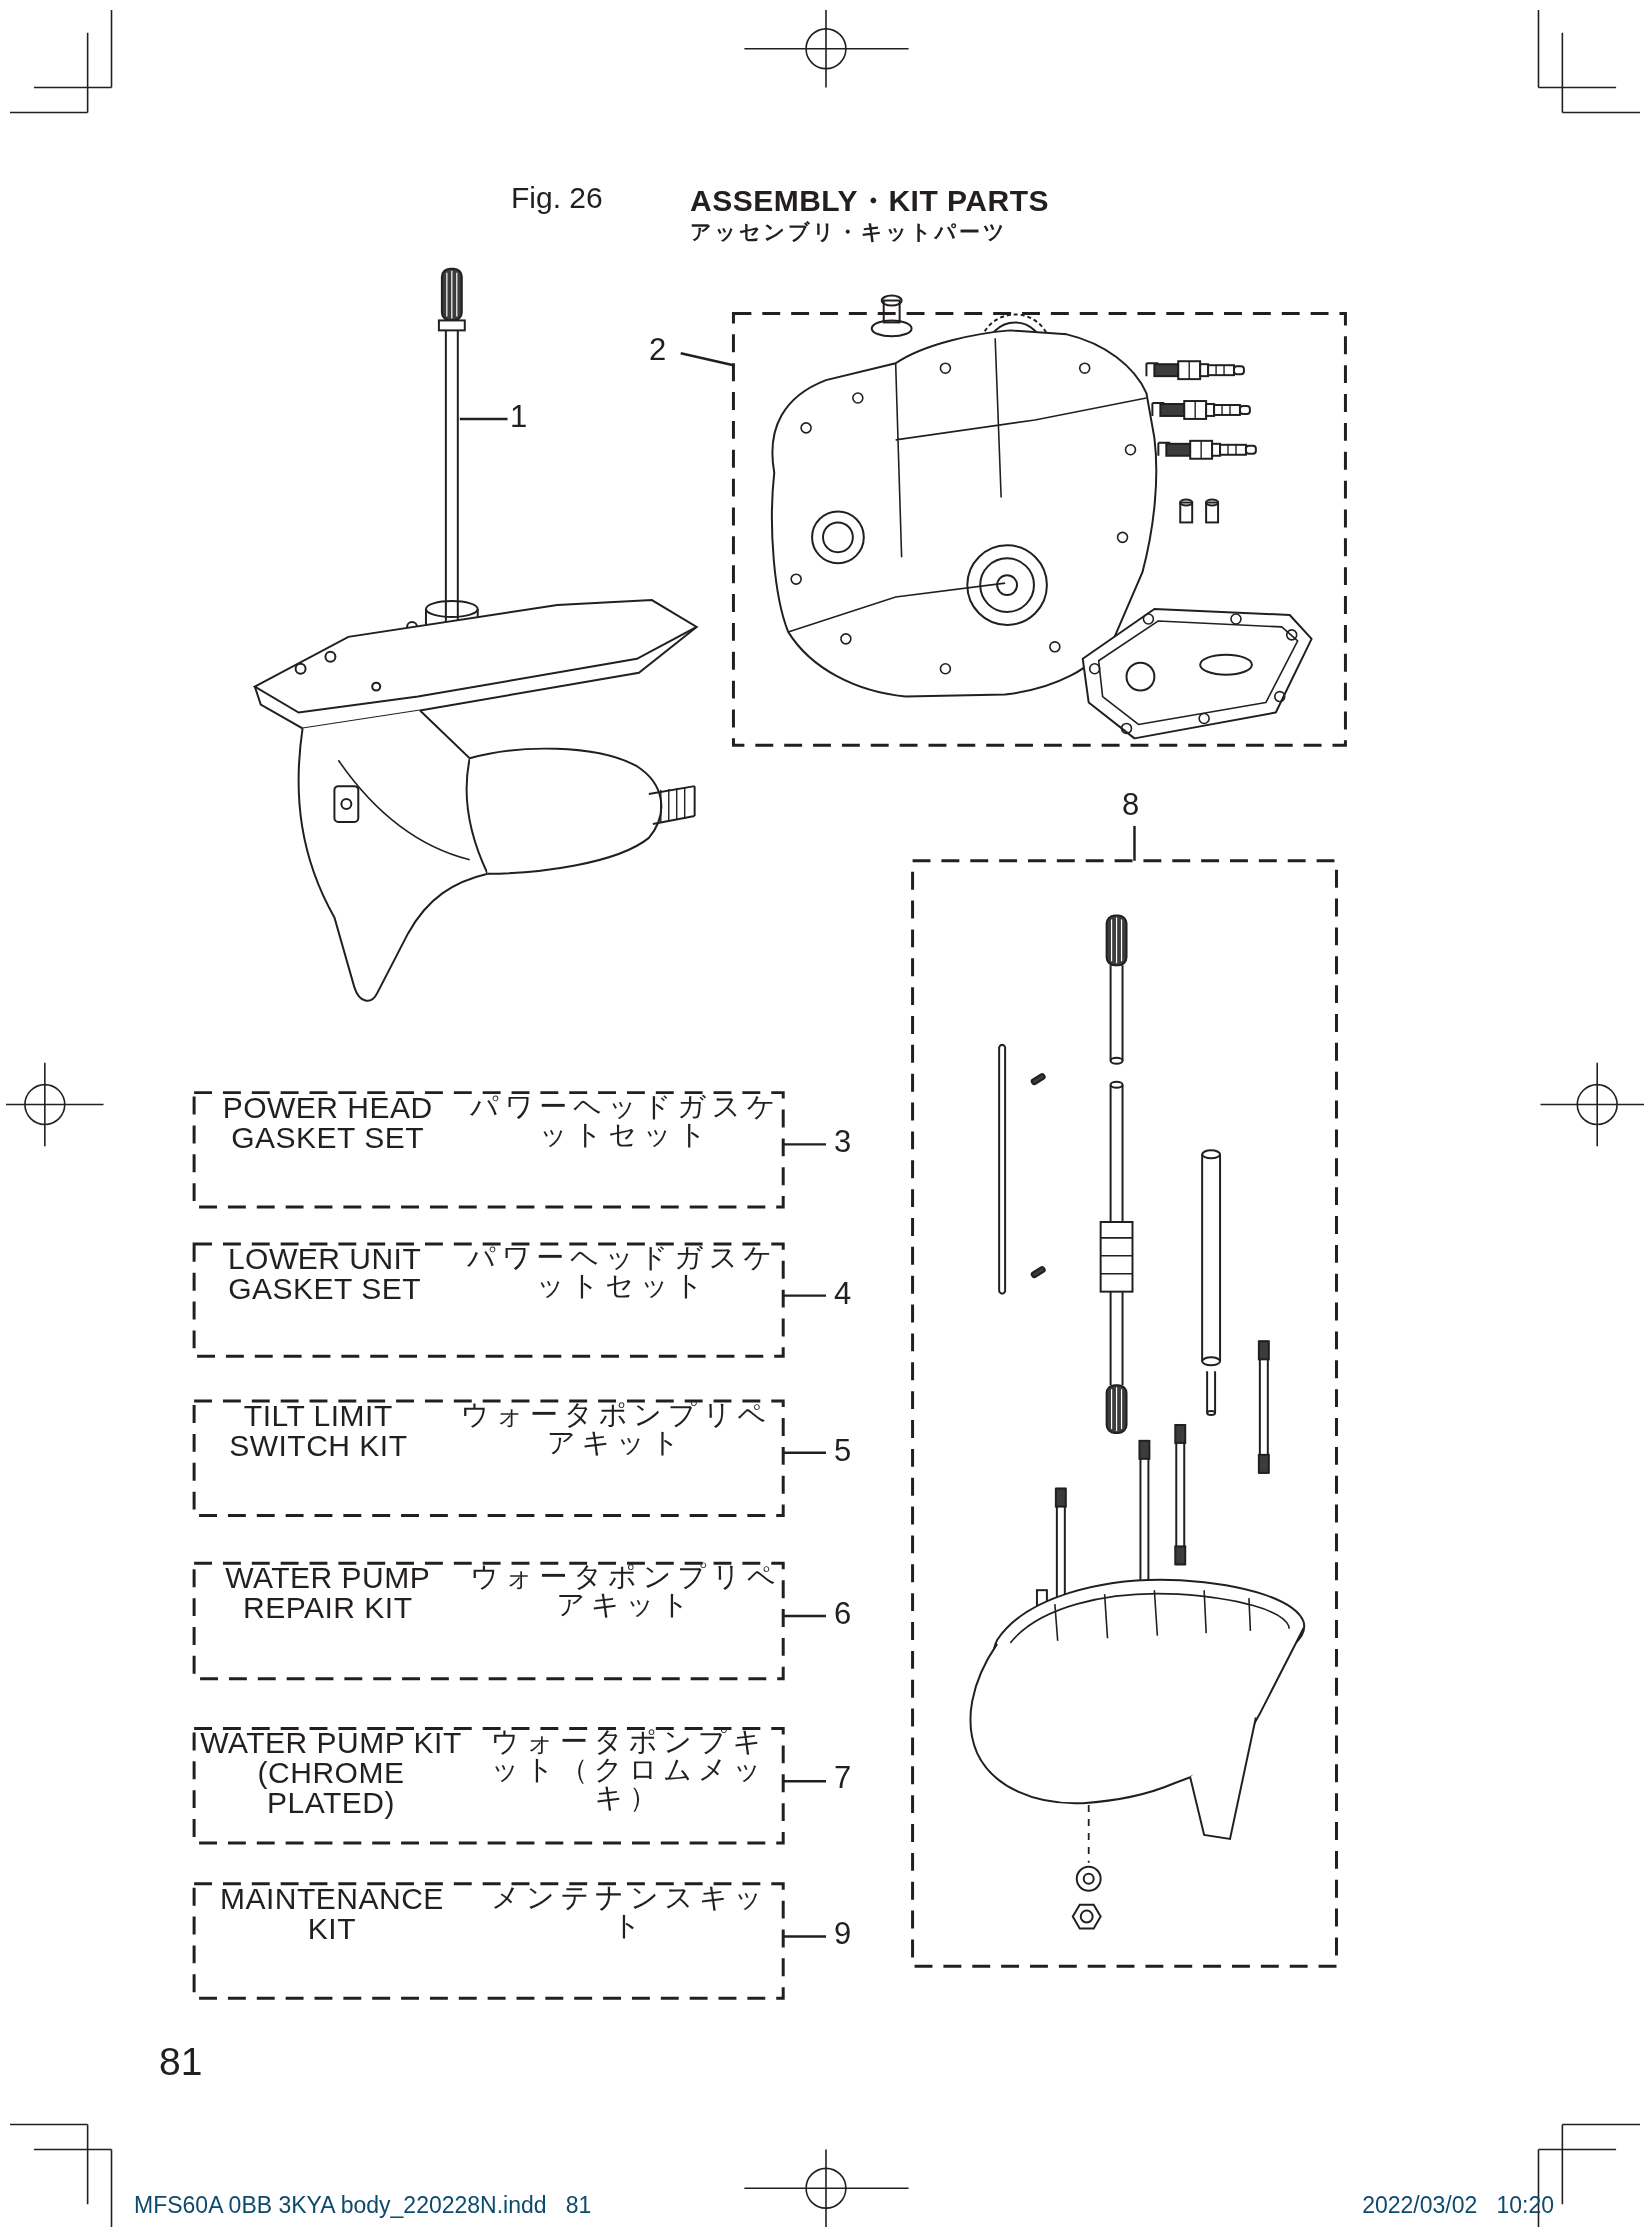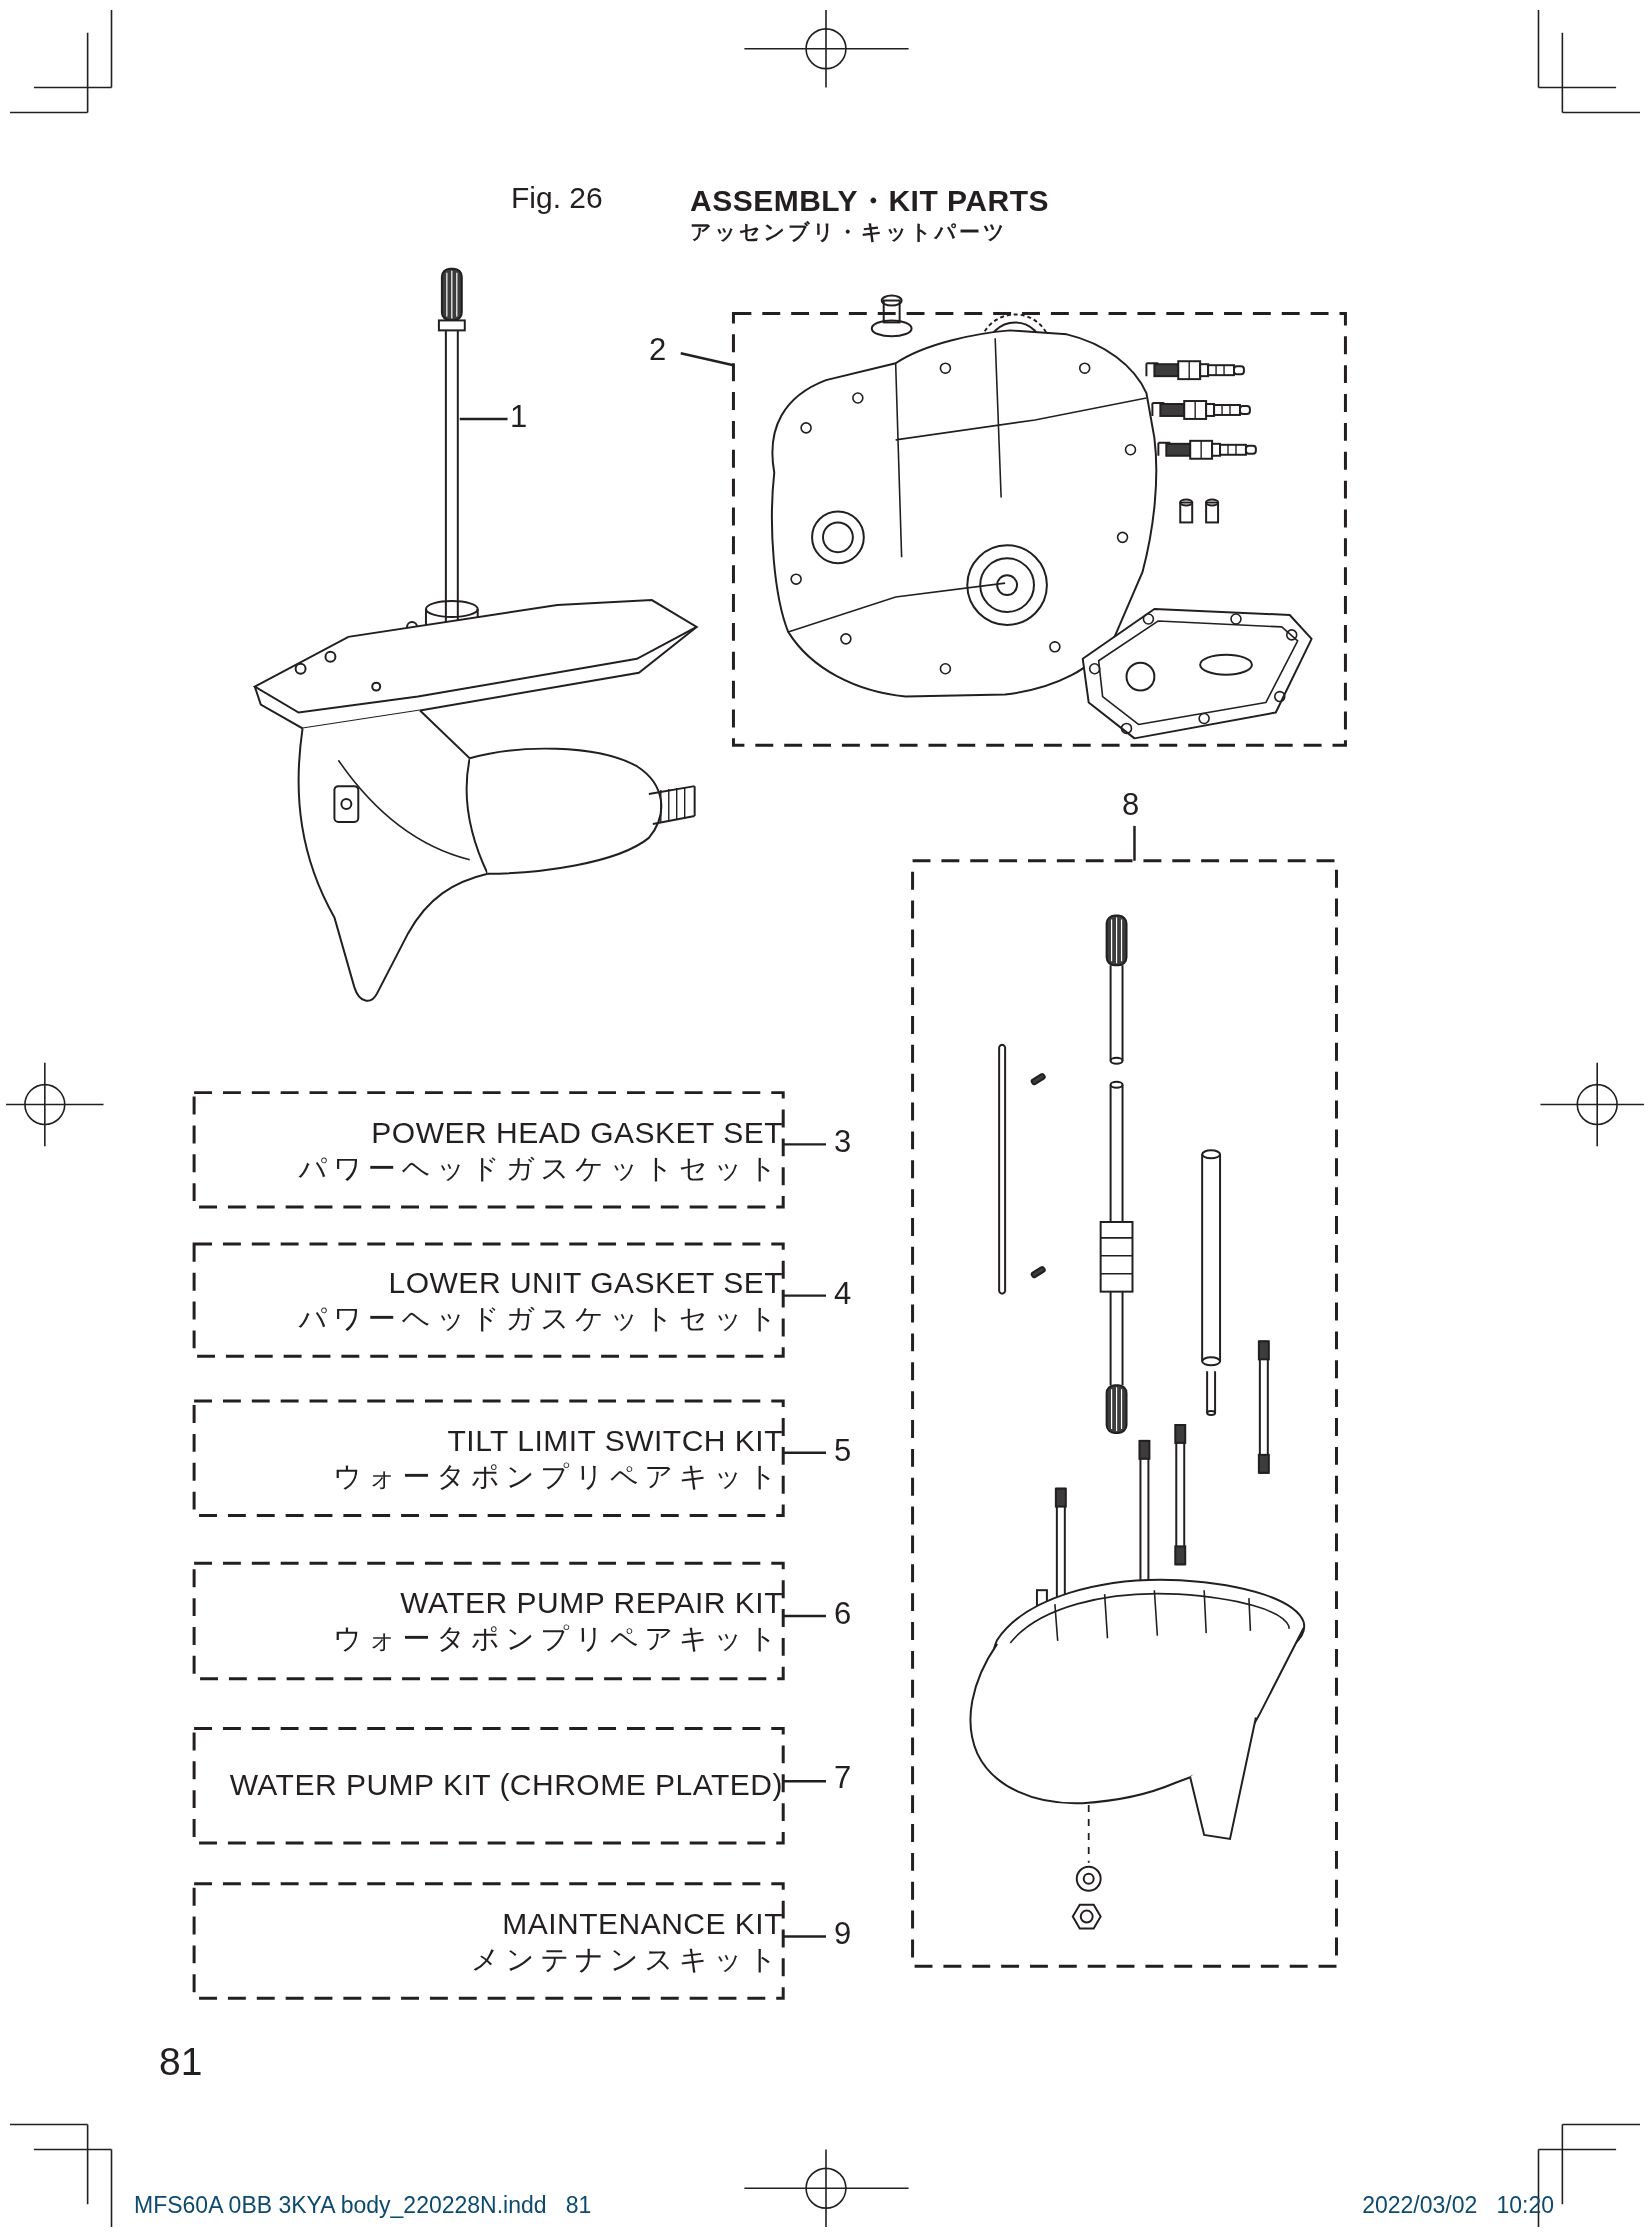--- a/index.html
+++ b/index.html
@@ -6,21 +6,21 @@
   .page{
     position:relative;width:1650px;height:2237px;background:#ffffff;
     font-family:"Liberation Sans","DejaVu Sans",sans-serif;color:#231f20;overflow:hidden;
   }
   .abs{position:absolute;}
   .fig-label{font-weight:normal;font-size:30px;}
   .title-en{font-weight:bold;font-size:30px;letter-spacing:0.5px;}
   .title-jp{font-weight:bold;font-size:21px;letter-spacing:3px;}
   .kitbox{
     position:absolute;left:194px;width:589px;
-    display:flex;flex-direction:column;align-items:flex-end;justify-content:center;gap:7px;
+    display:flex;flex-direction:row;align-items:flex-start;justify-content:center;gap:7px;
     text-align:center;
   }
   .kit-en{font-size:30px;letter-spacing:0.5px;line-height:1;}
   .kit-jp{font-size:28px;letter-spacing:6px;line-height:1;}
   .callout{position:absolute;font-size:31px;line-height:1;}
   .page-num{font-size:39px;}
   .footer{font-size:23px;white-space:pre;color:#0c4a6e;}
   svg{display:block;}
   .artwork{position:absolute;left:0;top:0;}
 </style>
@@ -279,20 +279,21 @@
   <div class="kitbox" style="top:1401px;height:114px;">
     <div class="kit-en">TILT LIMIT SWITCH KIT</div>
     <div class="kit-jp">ウォータポンプリペアキット</div>
   </div>
   <div class="kitbox" style="top:1563px;height:115px;">
     <div class="kit-en">WATER PUMP REPAIR KIT</div>
     <div class="kit-jp">ウォータポンプリペアキット</div>
   </div>
   <div class="kitbox" style="top:1728px;height:114px;">
     <div class="kit-en">WATER PUMP KIT (CHROME PLATED)</div>
+    <div class="kit-jp">ウォータポンプキット（クロムメッキ）</div>
   </div>
   <div class="kitbox" style="top:1884px;height:114px;">
     <div class="kit-en">MAINTENANCE KIT</div>
     <div class="kit-jp">メンテナンスキット</div>
   </div>
 
   <div class="abs page-num" style="left:159px;top:2040px;">81</div>
   <div class="abs footer" style="left:134px;top:2192px;">MFS60A 0BB 3KYA body_220228N.indd   81</div>
   <div class="abs footer" style="right:96px;top:2192px;">2022/03/02   10:20</div>
 

